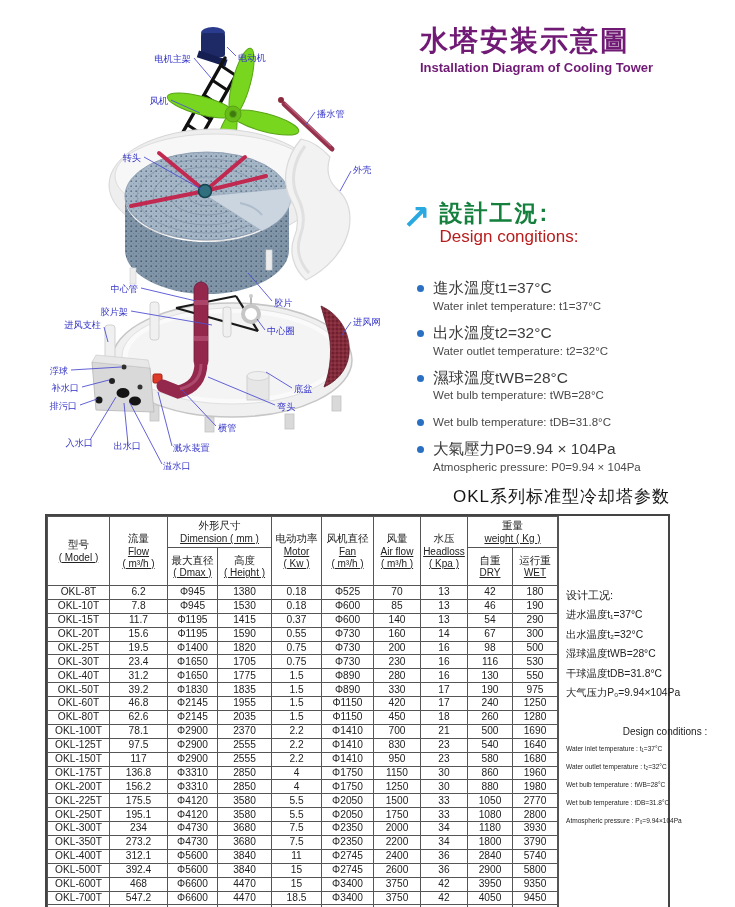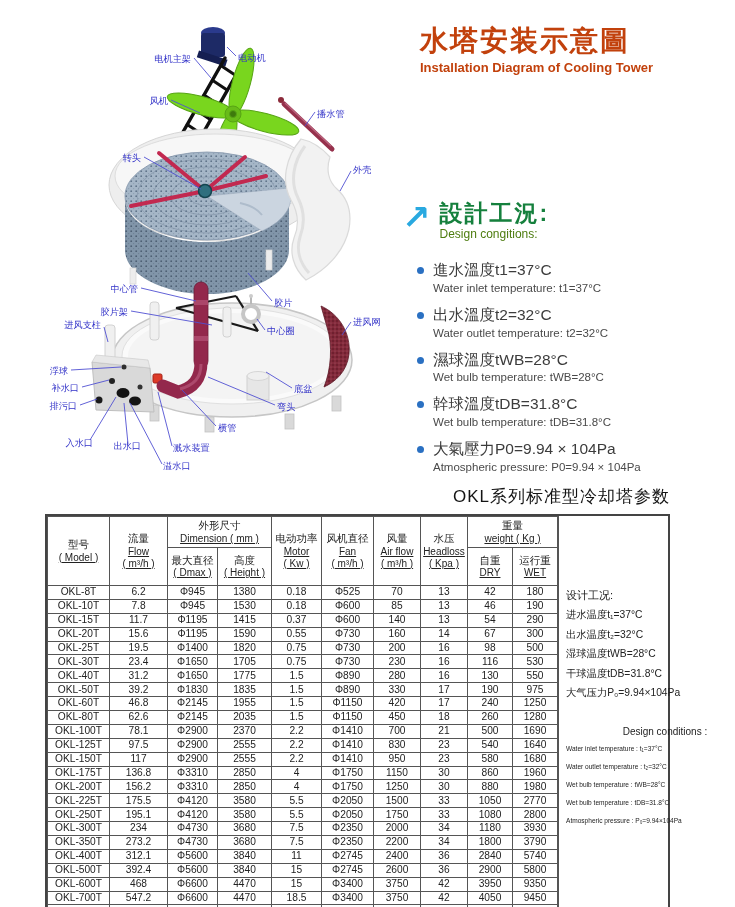--- a/index.html
+++ b/index.html
@@ -1,30 +1,30 @@
 <!DOCTYPE html>
 <html><head>
 <meta charset="utf-8">
 <style>
   html,body{margin:0;padding:0;background:#fff;}
   .page{position:relative;width:735px;height:907px;background:#ffffff;overflow:hidden;
         font-family:"Liberation Sans","DejaVu Sans",sans-serif;}
 
   
-  .brand{position:absolute;left:420px;top:26px;color:#c2410c;}
+  .brand{position:absolute;left:420px;top:26px;color:#701a75;}
   .brand-zh{font-size:28px;font-weight:bold;letter-spacing:2px;line-height:1.1;}
   .brand-en{font-size:13px;margin-top:3px;font-weight:bold;}
 
   
   .dc{position:absolute;left:402px;top:202px;width:320px;}
   .dc-head{display:flex;align-items:flex-start;}
   .dc-arrow{font-size:34px;line-height:0.9;color:#29A9E0;font-weight:bold;margin-right:9px;}
   .dc-title-zh{font-size:23px;color:#15803d;font-weight:bold;letter-spacing:2px;line-height:1;}
-  .dc-title-en{font-size:12px;color:#4d7c0f;margin-top:2px;}
-  .dc-items{margin-top:20px;}
+  .dc-title-en{font-size:17px;color:#b91c1c;margin-top:2px;}
+  .dc-items{margin-top:32px;}
   .dc-item{display:flex;margin-bottom:12px;}
   .dot{flex:0 0 7px;width:7px;height:7px;border-radius:50%;background:#2A70C2;margin:6px 9px 0 15px;}
   .dc-zh{font-size:15.5px;color:#3C3C3C;line-height:1.15;}
   .dc-en{font-size:11.5px;color:#4A4A4A;margin-top:3px;}
 
   
   .tbl-title{position:absolute;left:45px;top:485px;width:625px;text-align:right;
              font-size:17px;color:#141414;letter-spacing:1px;}
   .tbl-wrap{position:absolute;left:45px;top:514px;width:625px;border:2px solid #444;
             display:flex;box-sizing:border-box;background:#fff;}
@@ -277,21 +277,20 @@
       <div class="dc-item">
         <span class="dot"></span>
         <div>
           <div class="dc-zh">濕球溫度tWB=28°C</div>
           <div class="dc-en">Wet bulb temperature:  tWB=28°C</div>
         </div>
       </div>
       <div class="dc-item">
         <span class="dot"></span>
         <div>
-          <div class="dc-zh">幹球溫度tDB=31.8°C</div>
           <div class="dc-en">Wet bulb temperature:  tDB=31.8°C</div>
         </div>
       </div>
       <div class="dc-item">
         <span class="dot"></span>
         <div>
           <div class="dc-zh">大氣壓力P0=9.94 × 104Pa</div>
           <div class="dc-en">Atmospheric pressure:  P0=9.94 × 104Pa</div>
         </div>
       </div>

